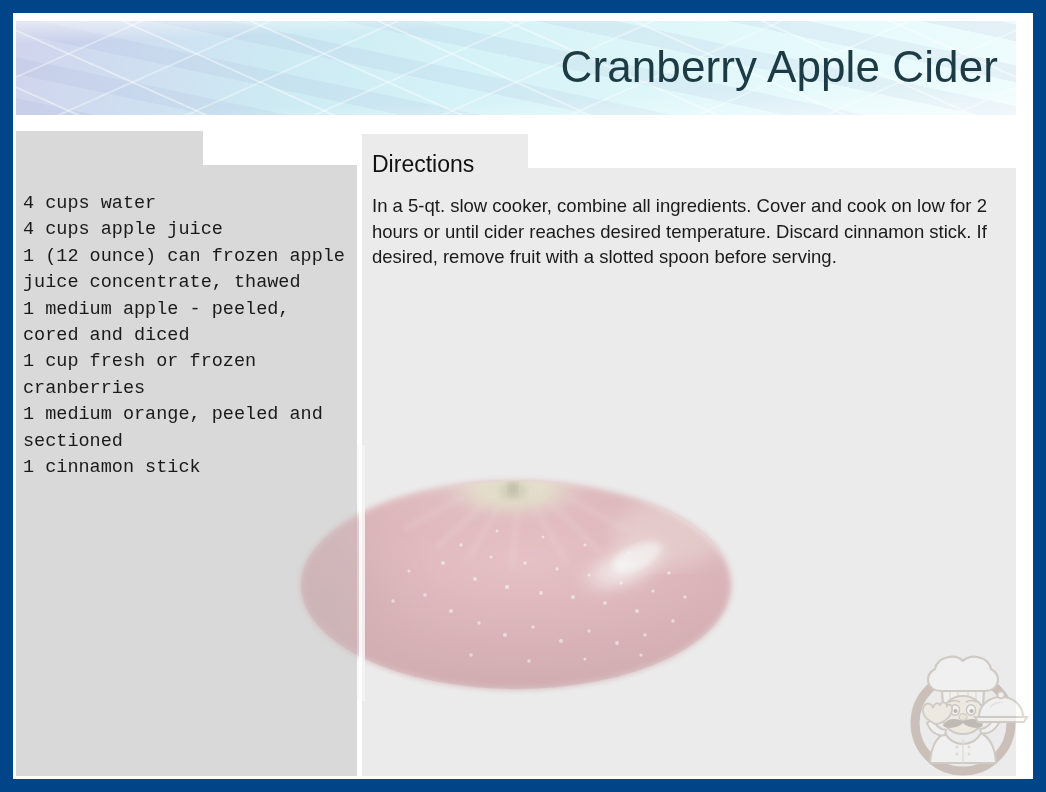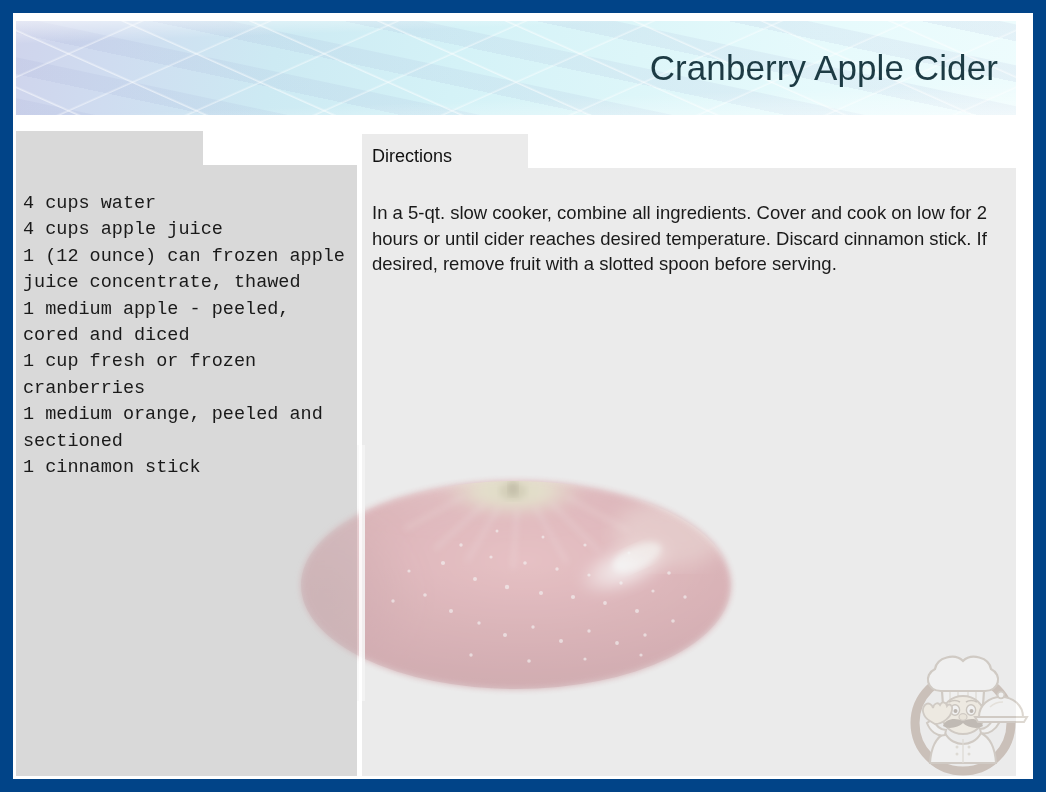--- a/index.html
+++ b/index.html
@@ -77,21 +77,21 @@
         rgba(255,255,255,0.0) 18%,
         rgba(255,255,255,0.0) 74%,
         rgba(255,255,255,0.45) 100%);
     pointer-events: none;
   }
   #recipe-title {
     position: absolute;
     right: 18px;
     top: 50%;
     transform: translateY(-52%);
-    font-size: 35px;
+    font-size: 44px;
     line-height: 1;
     color: #1d3b44;
     letter-spacing: 0.1px;
     white-space: nowrap;
   }
 
   
   #ingredients-panel {
     position: absolute;
     left: 3px;
@@ -140,35 +140,34 @@
     position: absolute;
     left: 349px;
     top: 121px;
     width: 166px;
     height: 36px;
     background: #ebebeb;
   }
   #directions-heading {
     position: absolute;
     left: 359px;
-    top: 134px;
-    font-size: 18px;
+    top: 140px;
+    font-size: 23px;
     line-height: 1;
     color: #111111;
     text-align: center;
   }
   #directions-body {
     position: absolute;
     left: 359px;
     top: 180px;
     width: 637px;
     font-size: 18.5px;
     line-height: 25.5px;
     color: #1a1a1a;
-    margin-top: 7px;
   }
 
   
   #apple-image {
     position: absolute;
     left: 272px;
     top: 432px;
     width: 462px;
     height: 256px;
     opacity: 0.47;

